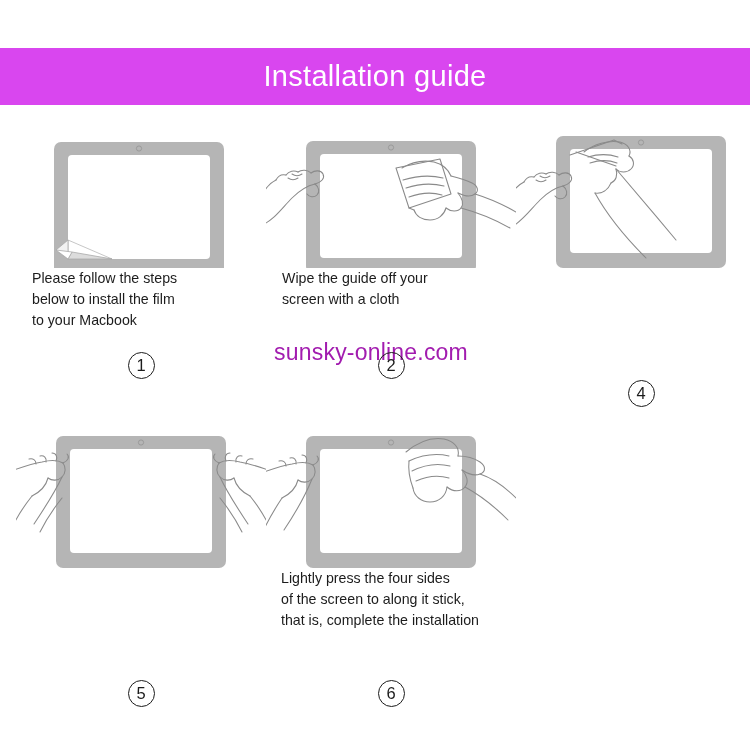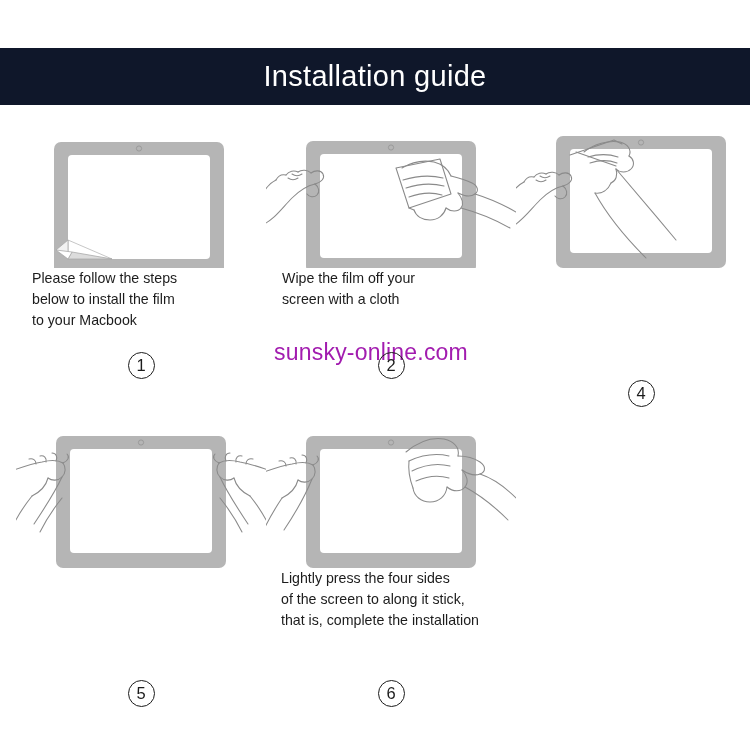--- a/index.html
+++ b/index.html
@@ -16,21 +16,21 @@
     -webkit-font-smoothing: antialiased;
   }
 
   
   #header-bar {
     position: absolute;
     left: 0;
     top: 48px;
     width: 750px;
     height: 57px;
-    background: #0f172a;
+    background: #d946ef;
     display: flex;
     align-items: center;
     justify-content: center;
   }
   #header-title {
     color: #ffffff;
     font-size: 29px;
     font-weight: 400;
     letter-spacing: 0.3px;
     line-height: 1;
@@ -175,21 +175,21 @@
           <path d="M140 60 C152 56 166 55 178 58"></path>
           <path d="M143 69 C154 65 166 64 176 67"></path>
           <path d="M180 80 C178 87 172 92 164 92 C156 92 150 88 148 82"></path>
           <path d="M148 82 L143 80"></path>
 
           <path d="M209 66 C222 70 236 76 250 84"></path>
           <path d="M195 80 C210 84 228 91 244 100"></path>
         </g>
       </svg>
     </div>
-    <div class="step-caption">Wipe the film off your
+    <div class="step-caption">Wipe the guide off your
 screen with a cloth</div>
     <div class="step-number-wrap" style="top:224px;">
       <div class="step-badge">2</div>
     </div>
   </div>
 
 
   <div class="step-cell row-bot cell-4">
     <div class="figure">
       <svg width="250" height="140" viewBox="0 0 250 140">

